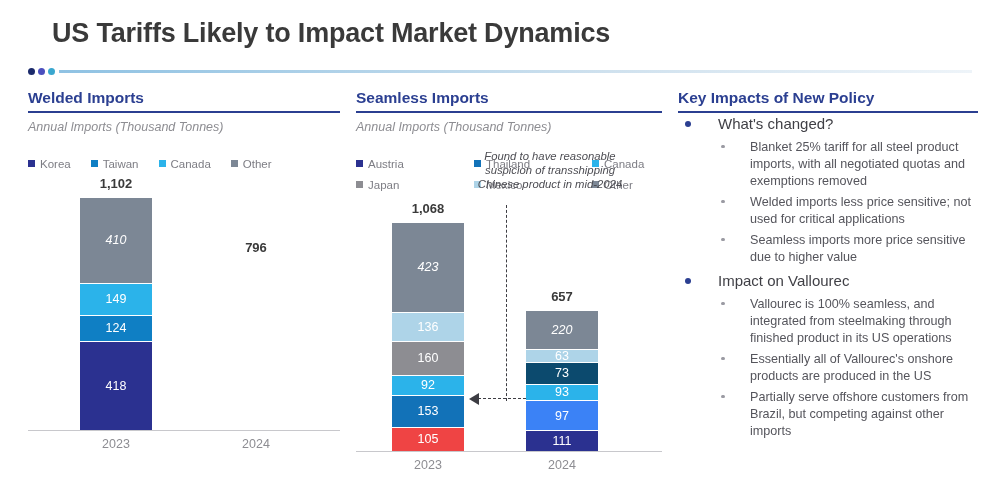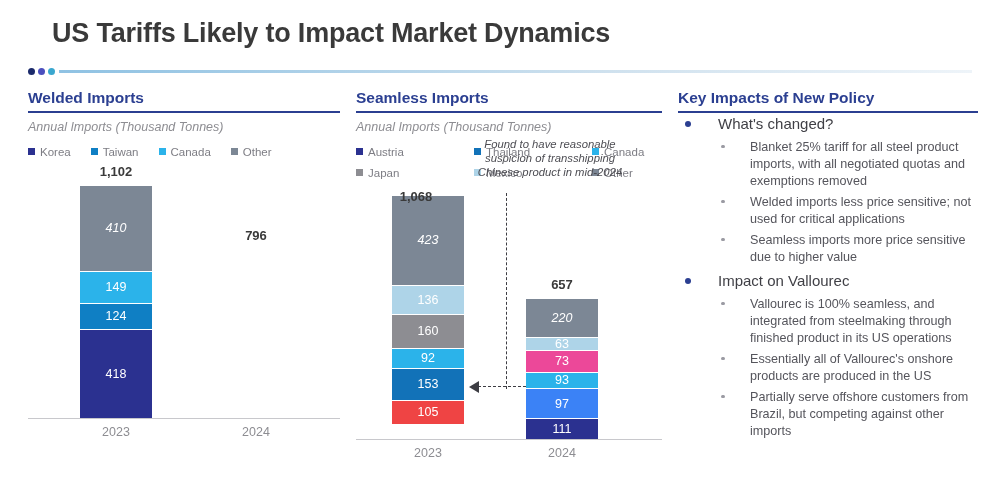--- a/index.html
+++ b/index.html
@@ -78,21 +78,21 @@
   .panel-subtitle {
     margin-top: 7px;
     font-size: 12.5px;
     font-style: italic;
     color: #8d8d92;
     white-space: nowrap;
   }
 
   
   .legend {
-    margin-top: 12px;
+    margin-top: 24px;
     display: flex;
     flex-wrap: wrap;
   }
   .legend-item {
     display: flex;
     align-items: center;
     font-size: 11.5px;
     color: #7d7d84;
     white-space: nowrap;
   }
@@ -333,34 +333,34 @@
 
   <div class="chart" id="seamless-chart">
     <div class="annotation">Found to have reasonable suspicion of transshipping Chinese product in mid-2024</div>
     <div class="anno-line"></div>
     <div class="anno-arrow">
       <span class="head left"></span>
       <span class="shaft"></span>
       <span class="head right"></span>
     </div>
   <div class="axis-line" style="top: 250px;"></div>
-      <div class="bar-group" style="left: 36px; bottom: 0px; top: 7px; height: 228px;">
+      <div class="bar-group" style="left: 36px; bottom: 0px; top: 22px; height: 228px;">
         <div class="seg" style="height: 90.3034px; background: rgb(124, 135, 149);">423</div>
         <div class="seg" style="height: 29.0337px; background: rgb(174, 212, 232);">136</div>
         <div class="seg" style="height: 34.1573px; background: rgb(141, 141, 146);">160</div>
         <div class="seg" style="height: 19.6404px; background: rgb(43, 179, 234);">92</div>
         <div class="seg" style="height: 32.6629px; background: rgb(18, 114, 184);">153</div>
         <div class="seg" style="height: 22.4157px; background: #ef4444;">105</div>
       </div>
-      <div class="bar-total" style="left: 24px; top: 0px;">1,068</div>
+      <div class="bar-total" style="left: 36px; top: 0px;">1,068</div>
       <div class="cat-label" style="left: 36px; top: 257px;">2023</div>
       <div class="bar-group" style="left: 170px; bottom: 0px; top: 110px; height: 140px;">
         <div class="seg" style="height: 46.8798px; background: rgb(124, 135, 149);">220</div>
         <div class="seg" style="height: 13.4247px; background: rgb(174, 212, 232);">63</div>
-        <div class="seg" style="height: 26px; background: #ec4899;">73</div>
+        <div class="seg" style="height: 26px; background: #0c4a6e;">73</div>
         <div class="seg" style="height: 19.8174px; background: rgb(43, 179, 234);">93</div>
         <div class="seg" style="height: 36px; background: #3b82f6;">97</div>
         <div class="seg" style="height: 23.653px; background: rgb(43, 49, 144);">111</div>
       </div>
       <div class="bar-total" style="left: 170px; top: 88px;">657</div>
       <div class="cat-label" style="left: 170px; top: 257px;">2024</div>
     </div>
 </div>
 
 <div class="panel panel-impacts">

